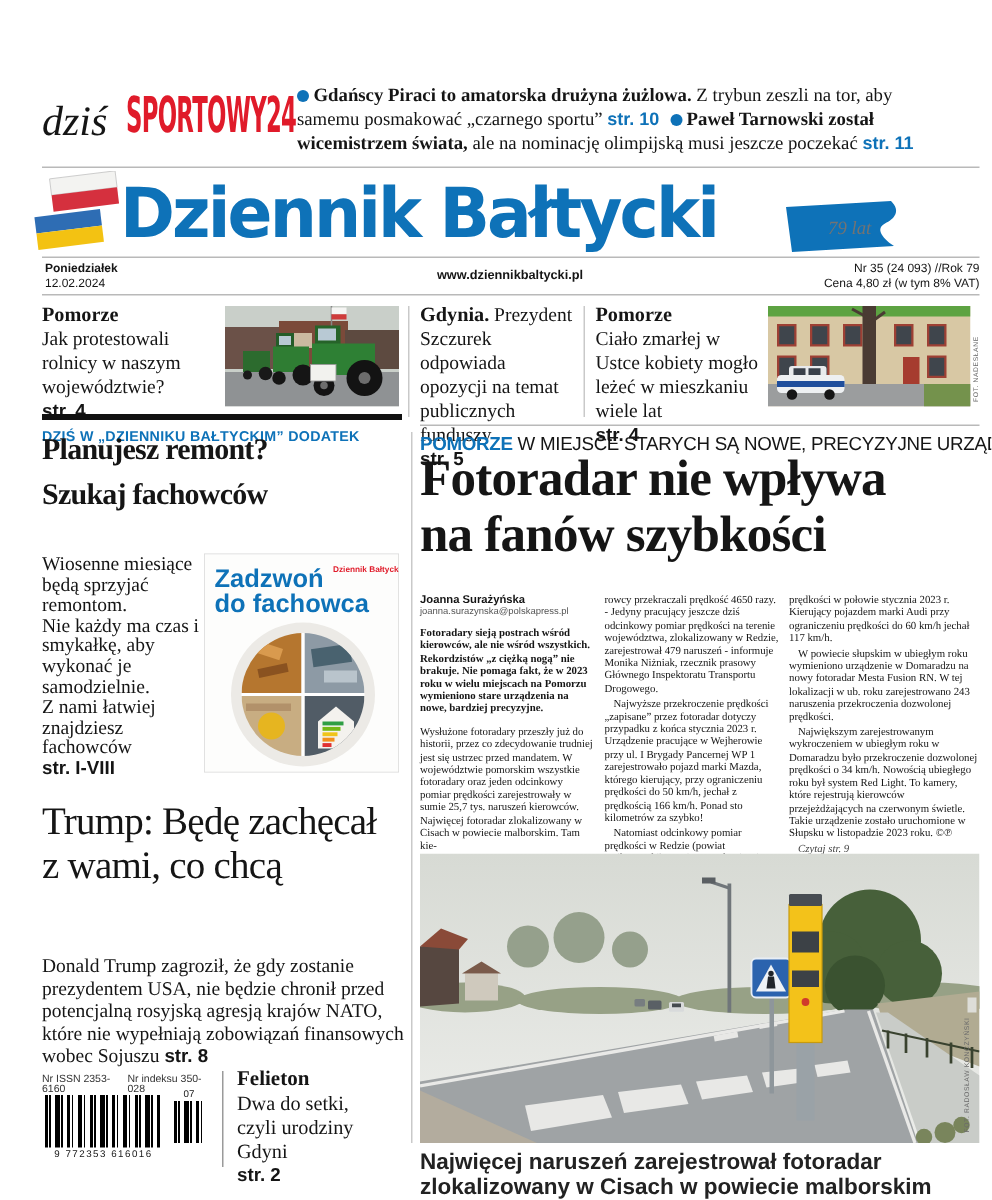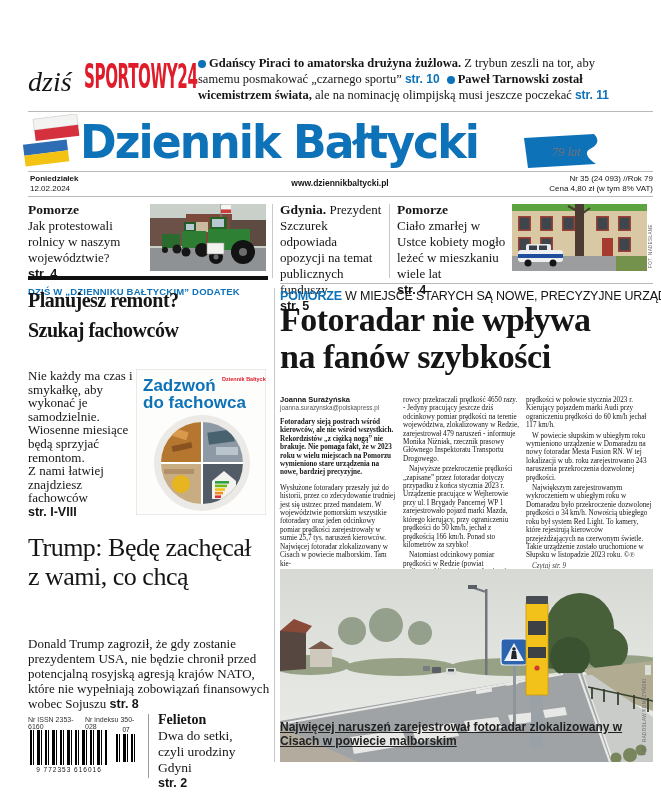--- a/index.html
+++ b/index.html
@@ -150,22 +150,22 @@
   </svg>
   <div class="credit-vert" style="left:648px;top:208px;height:60px;">FOT. NADESŁANE</div>
 
   <div class="rule-dark" style="left:28px;top:276px;width:240px;height:4px;"></div>
   <div class="abs sans b blue" style="left:28px;top:286px;font-size:9.5px;letter-spacing:.2px;">DZIŚ W „DZIENNIKU BAŁTYCKIM” DODATEK</div>
   <div class="abs serif-head" style="left:28px;top:285px;font-size:20px;line-height:30px;">
     <div>Planujesz remont?</div>
     <div>Szukaj fachowców</div>
   </div>
   <div class="abs" style="left:28px;top:369px;width:106px;font-size:13px;line-height:13.6px;">
+    <div>Wiosenne miesiące będą sprzyjać remontom.</div>
     <div>Nie każdy ma czas i smykałkę, aby wykonać je samodzielnie.</div>
-    <div>Wiosenne miesiące będą sprzyjać remontom.</div>
     <div>Z nami łatwiej znajdziesz fachowców</div>
     <div class="pgref" style="font-size:12.5px;margin-top:1px;">str. I-VIII</div>
   </div>
   <svg class="abs" style="left:136px;top:369px;" width="130" height="146" viewBox="0 0 130 146">
     <rect width="130" height="146" fill="#fdfdfc" stroke="#d8d8d8" stroke-width="1"></rect>
     <circle cx="66" cy="94" r="48" fill="#eceae6"></circle>
     <clipPath id="plate">
         <circle cx="66" cy="94" r="41"></circle>
       </clipPath>
     <g clip-path="url(#plate)">
@@ -322,15 +322,15 @@
     <rect x="248" y="78" width="18" height="11" fill="#3c4146"></rect>
     <circle cx="257" cy="99" r="2.6" fill="#d03a2b"></circle>
     <g fill="#79855c">
       <circle cx="350" cy="186" r="7"></circle>
         <circle cx="361" cy="181" r="5.5"></circle>
         <circle cx="336" cy="189" r="5.5"></circle>
     </g>
     <rect x="365" y="96" width="6" height="10" fill="#ddddd8"></rect>
   </svg>
   <div class="credit-vert" style="left:642px;top:600px;height:155px;">FOT. RADOSŁAW KONCZYŃSKI</div>
-  <div class="abs sans b" style="left:280px;top:720px;width:373px;font-size:12px;color:#222;text-decoration:underline;">Najwięcej naruszeń zarejestrował fotoradar zlokalizowany w Cisach w powiecie malborskim</div>
+  <div class="abs sans b" style="left:280px;top:766px;width:373px;font-size:15px;color:#222;">Najwięcej naruszeń zarejestrował fotoradar zlokalizowany w Cisach w powiecie malborskim</div>
 
 </div>
 
 </body></html>

